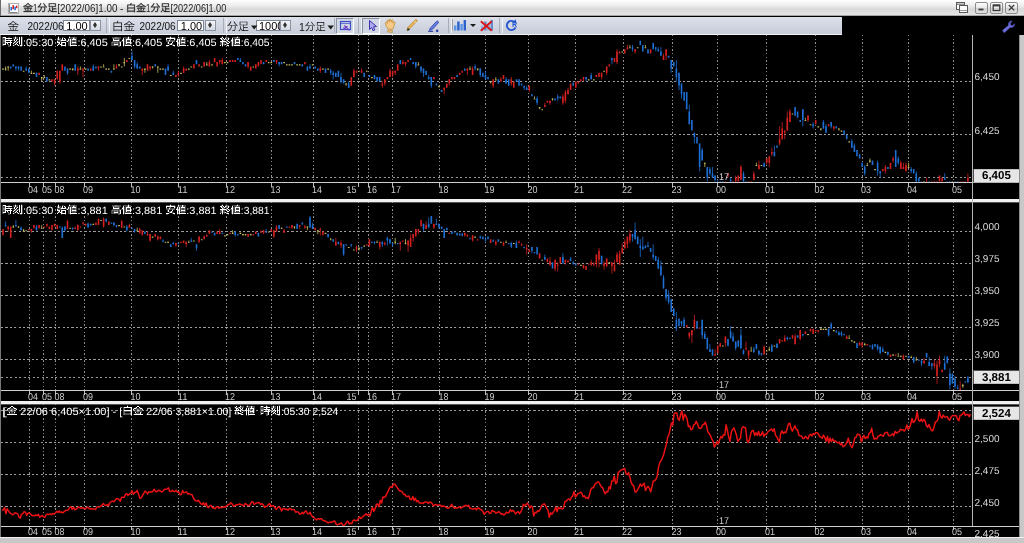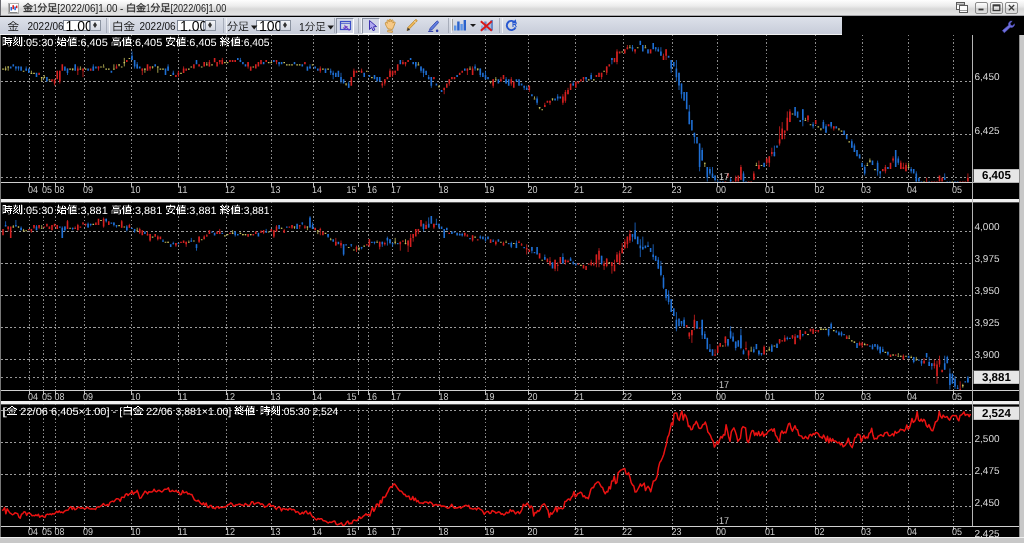--- a/index.html
+++ b/index.html
@@ -1,21 +1,21 @@
 <!DOCTYPE html>
 <html><head><meta charset="utf-8"><style>
 html,body{margin:0;padding:0;width:1024px;height:543px;overflow:hidden;background:#000;font-family:"Liberation Sans",sans-serif;}
 #win{position:absolute;inset:0;width:1024px;height:543px;}
 #win svg{display:block;}
 #titlebar{position:absolute;left:0;top:0;width:1024px;height:16px;background:linear-gradient(#fefefe,#ececec 40%,#d8d8d8 60%,#e4e4e4);border-bottom:1px solid #a6a6aa;box-sizing:border-box;}
 #titlebar .lb{position:absolute;left:0;top:0;width:1px;height:16px;background:#6a6a70;}
 #ticon{position:absolute;left:8px;top:3px;width:11px;height:11px;background:#fff;border:1px solid #b0b0b0;box-sizing:border-box;}
 #toolbar{position:absolute;left:0;top:17px;width:842px;height:18px;background:linear-gradient(#dde1ea,#c7ccd9);border-bottom:1px solid #f2f2f2;box-sizing:border-box;text-align:center;}
 #client{position:absolute;left:0;top:35px;width:1024px;height:508px;background:#000;}
-.inp{position:absolute;top:2.5px;height:11px;background:#fff;border:1px solid #7e8694;box-sizing:border-box;font-size:14px;color:#000;line-height:10px;padding-left:2px;}
+.inp{position:absolute;top:2.5px;height:11px;background:#fff;border:1px solid #7e8694;box-sizing:border-box;font-size:11px;color:#000;line-height:10px;padding-left:2px;}
 .spin{position:absolute;top:2.5px;width:11px;height:11px;border:1px solid #8b93a1;box-sizing:border-box;background:linear-gradient(#f4f5f8,#d4d8e2);}
 .spin:before{content:"";position:absolute;left:2.2px;top:1.8px;border-left:2.8px solid transparent;border-right:2.8px solid transparent;border-bottom:3px solid #333;}
 .spin:after{content:"";position:absolute;left:2.2px;bottom:1.8px;border-left:2.8px solid transparent;border-right:2.8px solid transparent;border-top:3px solid #333;}
 .vsep{position:absolute;top:1px;height:15px;width:2px;border-left:1px solid #a7adba;border-right:1px solid #f0f2f6;}
 .tbtn{position:absolute;top:0.5px;width:18px;height:16px;box-sizing:border-box;}
 .pressed{border:1px solid #8a92a2;border-bottom-color:#fff;border-right-color:#fff;background:#d2d7e6;}
 .wbtn{position:absolute;top:2px;width:13px;height:11.5px;border:1px solid #8a8a8a;border-radius:2px;background:linear-gradient(#fdfdfd,#e8e8e8 45%,#d4d4d4 55%,#e0e0e0);box-sizing:border-box;}
 #rframe{position:absolute;right:0;top:35px;width:5px;height:508px;background:#c8c8c8;border-left:1px solid #8e8e8e;box-sizing:border-box;}
 #bframe{position:absolute;left:0;top:537px;width:1024px;height:6px;background:#c8c8c8;border-top:1px solid #efefef;box-sizing:border-box;}
 #lframe{position:absolute;left:0;top:35px;width:1px;height:508px;background:#777;}

